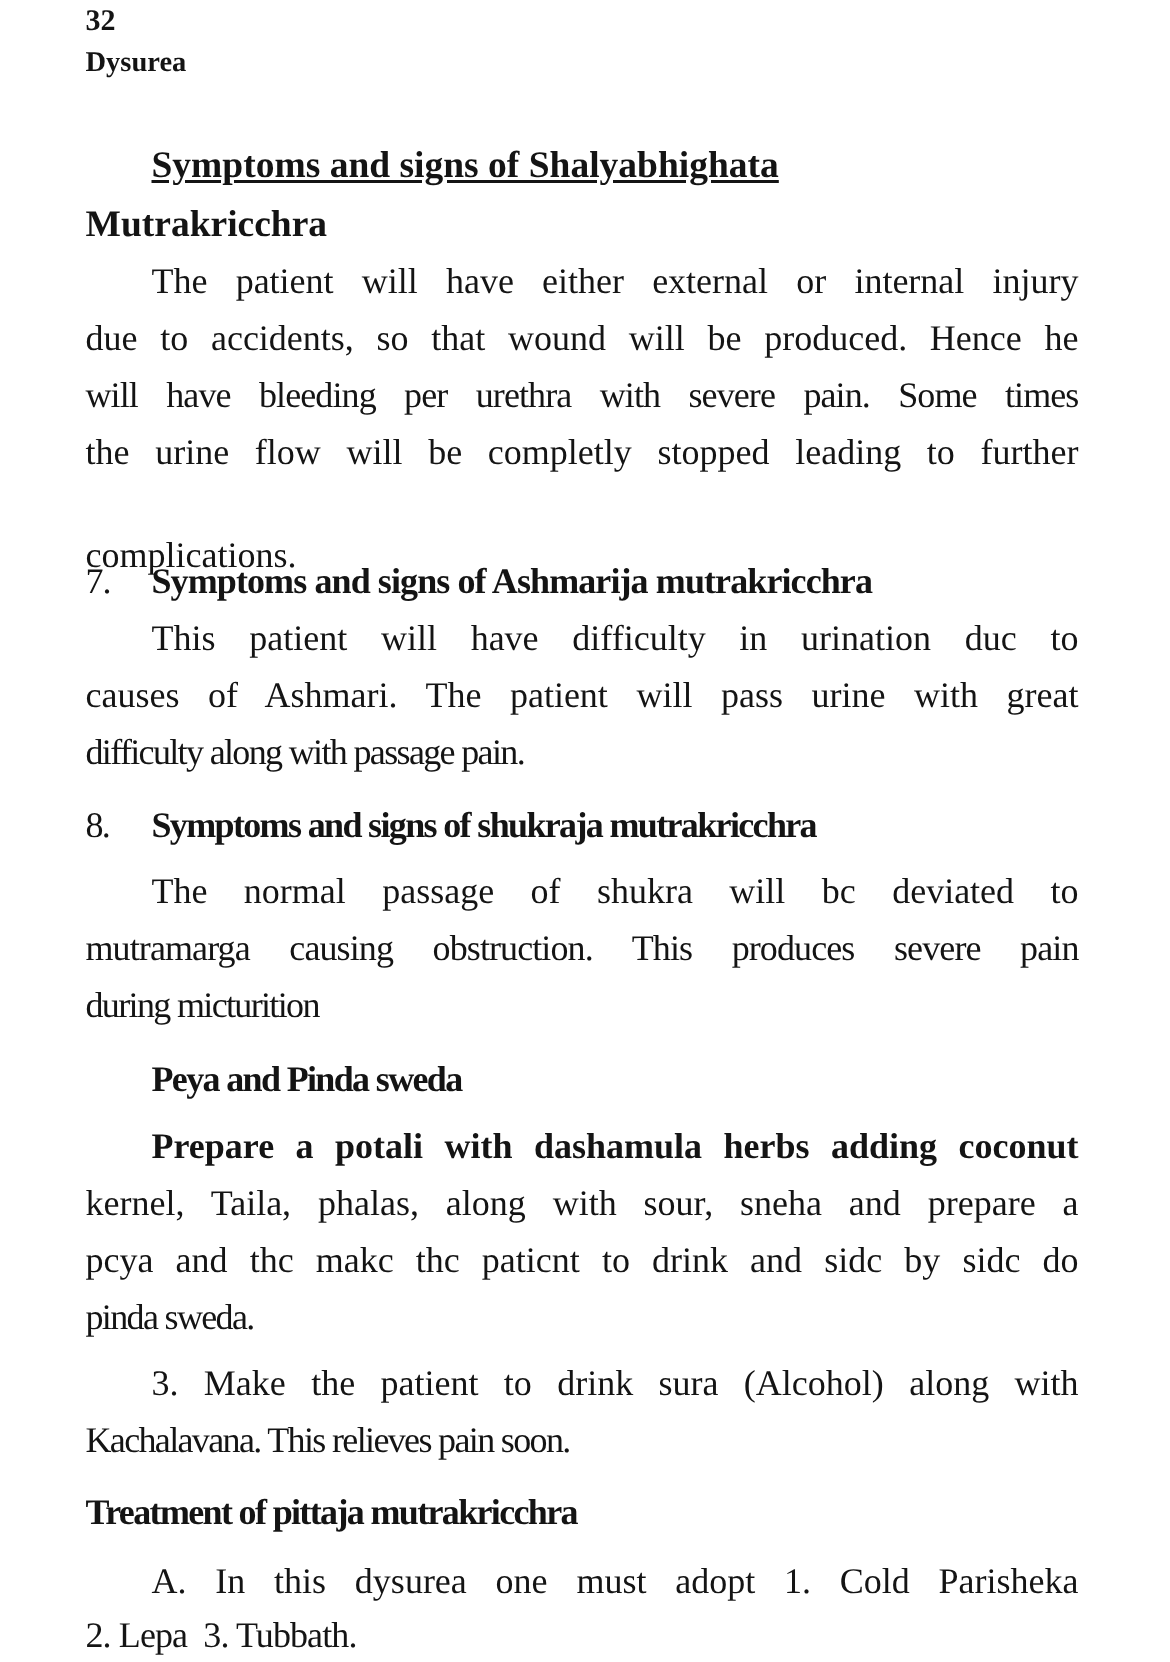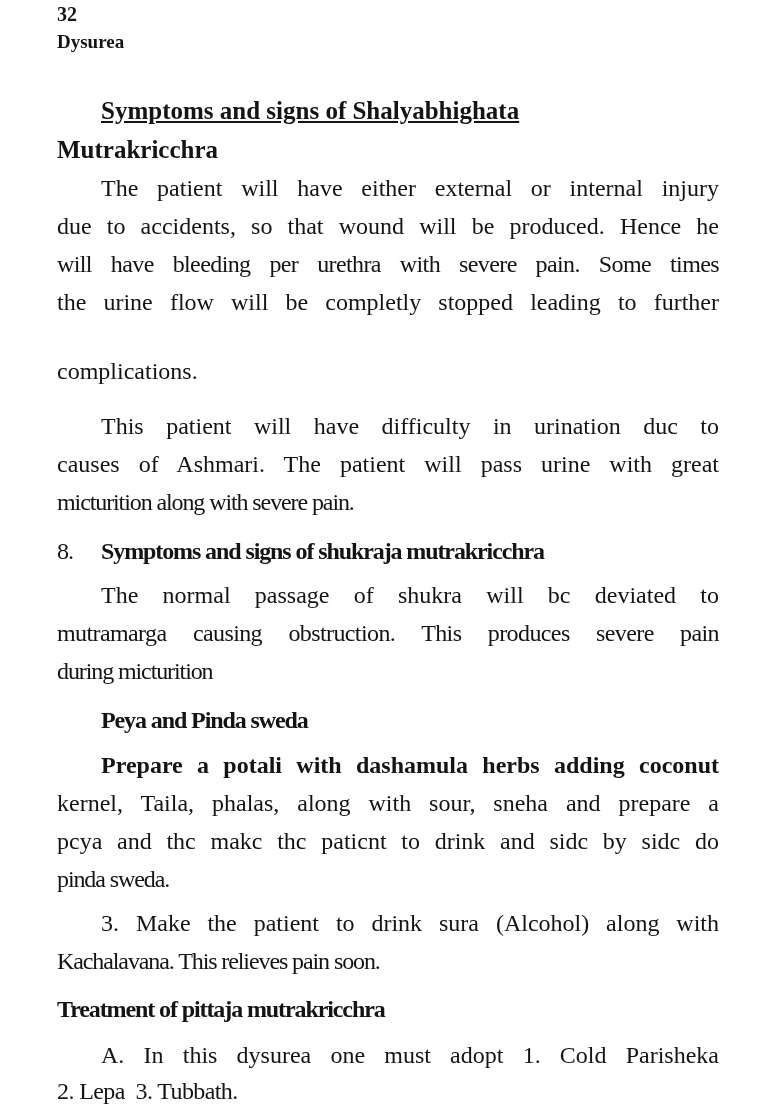--- a/index.html
+++ b/index.html
@@ -70,23 +70,26 @@
 
   <div class="line bold" style="left:101px; top:96px; font-size:25px;text-decoration:underline;">Symptoms and signs of Shalyabhighata</div>
   <div class="line bold" style="left:57px; top:135px; font-size:25px;text-align:right;">Mutrakricchra</div>
 
   <div class="line justify" style="left:101px; top:173px; width:618px;">The patient will have either external or internal injury</div>
   <div class="line justify" style="left:57px; top:211px; width:662px;">due to accidents, so that wound will be produced. Hence he</div>
   <div class="line justify condensed" style="left:57px; top:249px; width:662px;">will have bleeding per urethra with severe pain. Some times</div>
   <div class="line justify" style="left:57px; top:287px; width:662px;">the urine flow will be completly stopped leading to further</div>
   <div class="line" style="left:57px; top:325px;margin-top:31px;">complications.</div>
 
+  <div class="line bold condensed" style="left:57px; top:373px;">
+    <span class="run-num">7.</span><span>Symptoms and signs of Ashmarija mutrakricchra</span>
+  </div>
   <div class="line justify" style="left:101px; top:411px; width:618px;">This patient will have difficulty in urination duc to</div>
   <div class="line justify" style="left:57px; top:449px; width:662px;">causes of Ashmari. The patient will pass urine with great</div>
-  <div class="line condensed-more" style="left:57px; top:487px;">micturition along with severe pain.</div>
+  <div class="line condensed-more" style="left:57px; top:487px;">difficulty along with passage pain.</div>
 
   <div class="line bold condensed-more" style="left:57px; top:536px;">
     <span class="run-num">8.</span><span>Symptoms and signs of shukraja mutrakricchra</span>
   </div>
   <div class="line justify" style="left:101px; top:580px; width:618px;">The normal passage of shukra will bc deviated to</div>
   <div class="line justify condensed" style="left:57px; top:618px; width:662px;">mutramarga causing obstruction. This produces severe pain</div>
   <div class="line condensed-more" style="left:57px; top:656px;">during micturition</div>
 
   <div class="line bold condensed-more" style="left:101px; top:705px;">Peya and Pinda sweda</div>
   <div class="line justify" style="left:101px; top:750px; width:618px;font-weight:bold;">Prepare a potali with dashamula herbs adding coconut</div>

